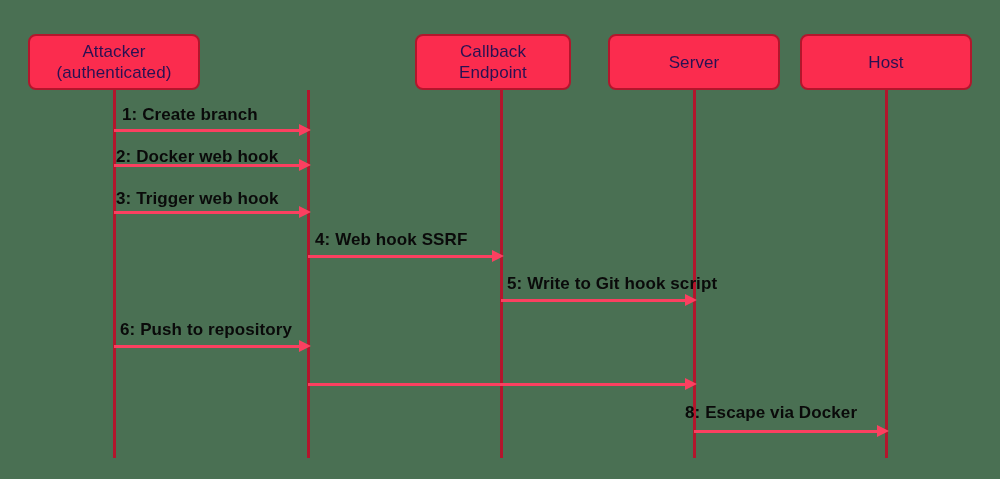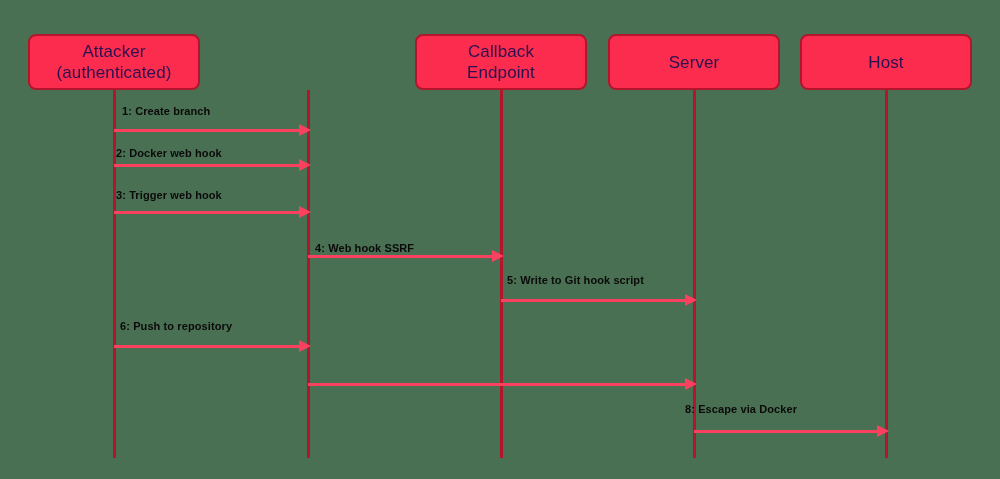--- a/index.html
+++ b/index.html
@@ -49,53 +49,53 @@
     position: absolute;
     width: 0;
     height: 0;
     border-top: 6px solid transparent;
     border-bottom: 6px solid transparent;
     border-left: 12px solid #fb4060;
   }
   .msg-label {
     position: absolute;
     color: #0a0a0a;
-    font-size: 11px;
+    font-size: 17px;
     font-weight: bold;
     white-space: nowrap;
     letter-spacing: 0.1px;
   }
 </style>
 </head>
 <body>
 
 <div id="diagram">
     <div class="lifeline" style="left: 113px; top: 82px; height: 368px;"></div>
     <div class="lifeline" style="left: 307px; top: 82px; height: 368px;"></div>
     <div class="lifeline" style="left: 500px; top: 82px; height: 368px;"></div>
     <div class="lifeline" style="left: 693px; top: 82px; height: 368px;"></div>
     <div class="lifeline" style="left: 885px; top: 82px; height: 368px;"></div>
     <div class="participant" style="left: 28px; top: 26px; width: 172px; height: 56px;">Attacker
 (authenticated)</div>
-    <div class="participant" style="left: 415px; top: 26px; width: 172px; height: 56px;">Callback
+    <div class="participant" style="left: 415px; top: 26px; width: 156px; height: 56px;">Callback
 Endpoint</div>
     <div class="participant" style="left: 800px; top: 26px; width: 172px; height: 56px;">Host</div>
     <div class="participant" style="left: 608px; top: 26px; width: 172px; height: 56px;">Server</div>
     <div class="msg-line" style="left: 114px; top: 121px; width: 186px;"></div>
     <div class="msg-head" style="left: 299px; top: 116px;"></div>
     <div class="msg-label" style="left: 122px; top: 97px;">1: Create branch</div>
     <div class="msg-line" style="left: 114px; top: 156px; width: 186px;"></div>
     <div class="msg-head" style="left: 299px; top: 151px;"></div>
     <div class="msg-label" style="left: 116px; top: 139px;">2: Docker web hook</div>
     <div class="msg-line" style="left: 114px; top: 203px; width: 186px;"></div>
     <div class="msg-head" style="left: 299px; top: 198px;"></div>
     <div class="msg-label" style="left: 116px; top: 181px;">3: Trigger web hook</div>
     <div class="msg-line" style="left: 308px; top: 247px; width: 185px;"></div>
     <div class="msg-head" style="left: 492px; top: 242px;"></div>
-    <div class="msg-label" style="left: 315px; top: 234px;">4: Web hook SSRF</div>
+    <div class="msg-label" style="left: 315px; top: 222px;">4: Web hook SSRF</div>
     <div class="msg-line" style="left: 501px; top: 291px; width: 185px;"></div>
     <div class="msg-head" style="left: 685px; top: 286px;"></div>
     <div class="msg-label" style="left: 507px; top: 266px;">5: Write to Git hook script</div>
     <div class="msg-line" style="left: 114px; top: 337px; width: 186px;"></div>
     <div class="msg-head" style="left: 299px; top: 332px;"></div>
     <div class="msg-label" style="left: 120px; top: 312px;">6: Push to repository</div>
     <div class="msg-line" style="left: 308px; top: 375px; width: 378px;"></div>
     <div class="msg-head" style="left: 685px; top: 370px;"></div>
     <div class="msg-line" style="left: 694px; top: 422px; width: 184px;"></div>
     <div class="msg-head" style="left: 877px; top: 417px;"></div>

